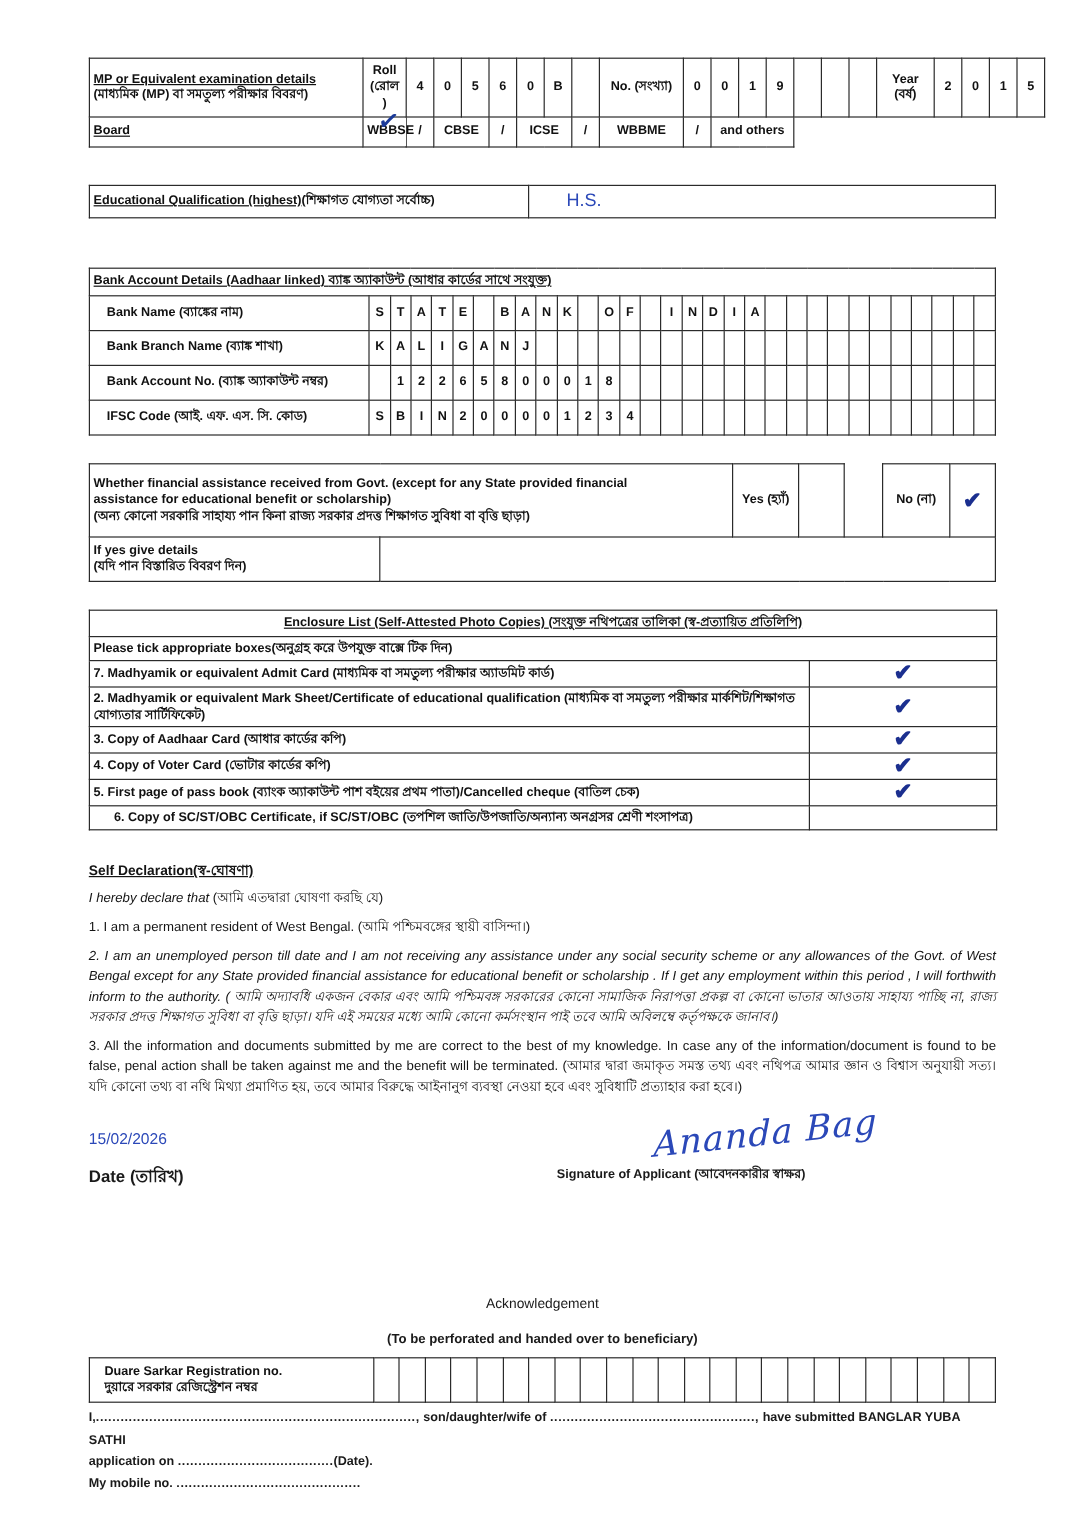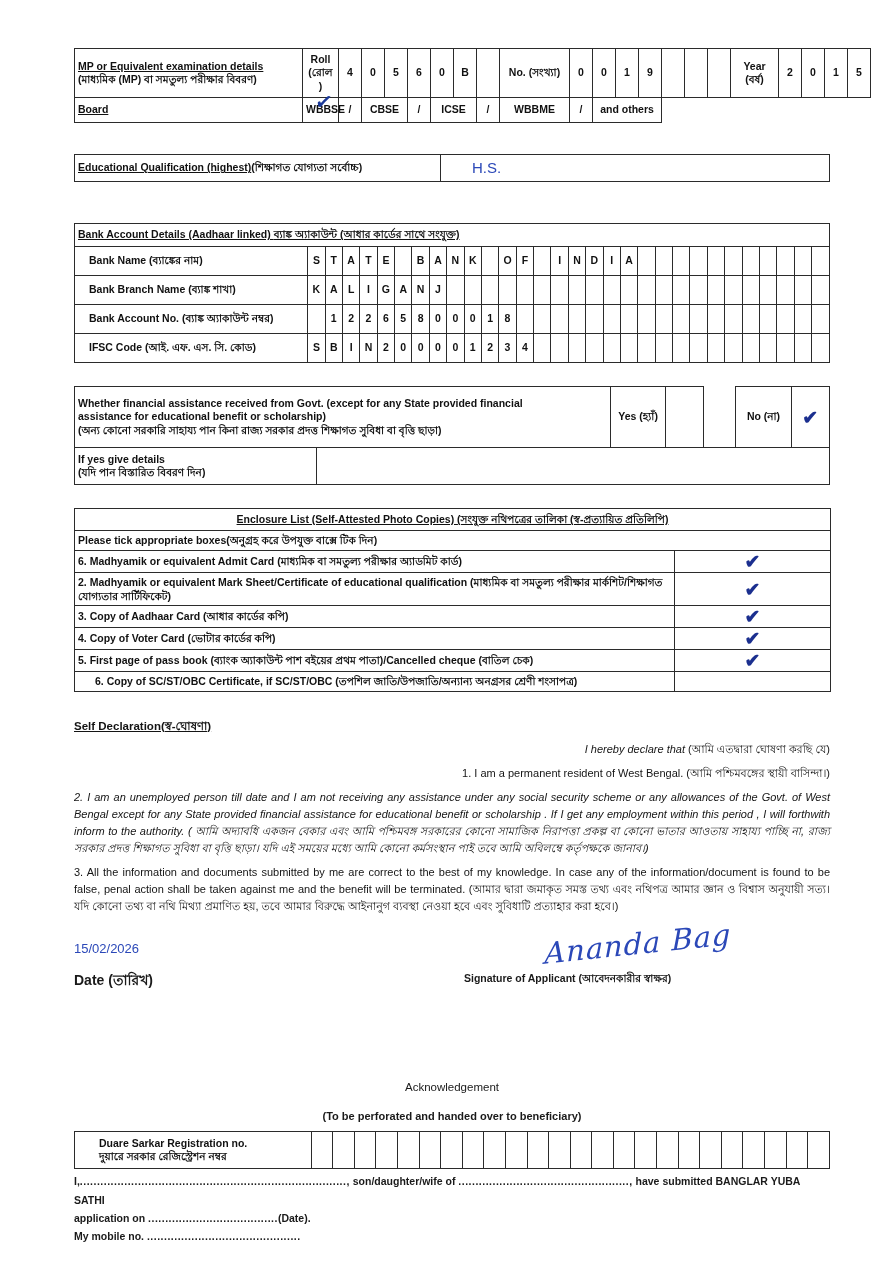--- a/index.html
+++ b/index.html
@@ -116,21 +116,21 @@
     color: #141414;
     text-align: left;
   }
   .decl .h {
     font-weight: 700;
     text-decoration: underline;
     font-size: 11.5px;
     margin-bottom: 5px;
   }
   .decl .it { font-style: italic; }
-  .decl p { margin: 0 0 7px 0; text-align: right; }
+  .decl p { margin: 0 0 7px 0; }
   .decl .p-just { text-align: justify; }
 
   
   .signrow {
     position: relative;
     margin-top: 26px;
     height: 62px;
   }
   .date-val {
     position: absolute;
@@ -173,21 +173,21 @@
   }
   .ack .t1 { font-size: 11.5px; font-weight: 400; }
   .ack .t2 { font-size: 11px; font-weight: 700; margin-top: 17px;}
 
   .ack-table { margin-top: 9px; }
   .ack-table td { height: 17px; }
   #ack-reg-label {
     text-align: left;
     font-size: 10.5px;
     line-height: 1.3;
-    padding-left: 24px;
+    padding-left: 12px;
     font-weight: 600;
   }
 
   .ack-lines {
     margin-top: 3px;
     font-size: 10.5px;
     line-height: 1.75;
     text-align: left;
     font-weight: 600;
   }
@@ -532,21 +532,21 @@
       <tbody id="enclosure-tbody">
         <tr>
           <td colspan="2" class="center" style="height:19px">
             <span class="lbl-u">Enclosure List (Self-Attested Photo Copies) </span><span class="bn lbl-u">(সংযুক্ত নথিপত্রের তালিকা (স্ব-প্রত্যায়িত প্রতিলিপি)</span>
           </td>
         </tr>
         <tr>
           <td colspan="2" style="height:17px;border-bottom:none;">Please tick appropriate boxes(অনুগ্রহ করে উপযুক্ত বাক্সে টিক দিন)</td>
         </tr>
       <tr>
-              <td style="height: 17px; line-height: 1.35;">6. Madhyamik or equivalent Admit Card (মাধ্যমিক বা সমতুল্য পরীক্ষার অ্যাডমিট কার্ড)</td>
+              <td style="height: 17px; line-height: 1.35;">7. Madhyamik or equivalent Admit Card (মাধ্যমিক বা সমতুল্য পরীক্ষার অ্যাডমিট কার্ড)</td>
               <td class="center">
                 <span class="tick">✔</span>
               </td>
             </tr>
             <tr>
               <td style="height: 30px; line-height: 1.35;">2. Madhyamik or equivalent  Mark Sheet/Certificate of educational qualification (মাধ্যমিক বা সমতুল্য পরীক্ষার মার্কশিট/শিক্ষাগত যোগ্যতার সার্টিফিকেট)</td>
               <td class="center">
                 <span class="tick">✔</span>
               </td>
             </tr>

